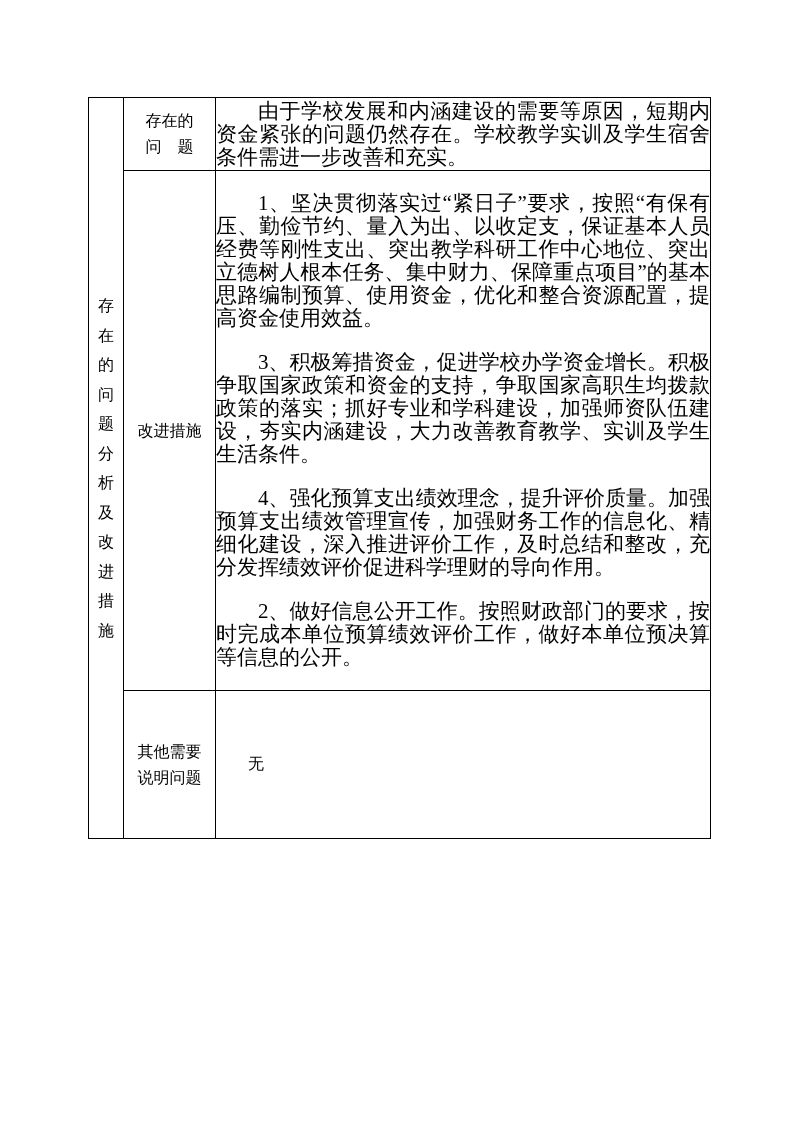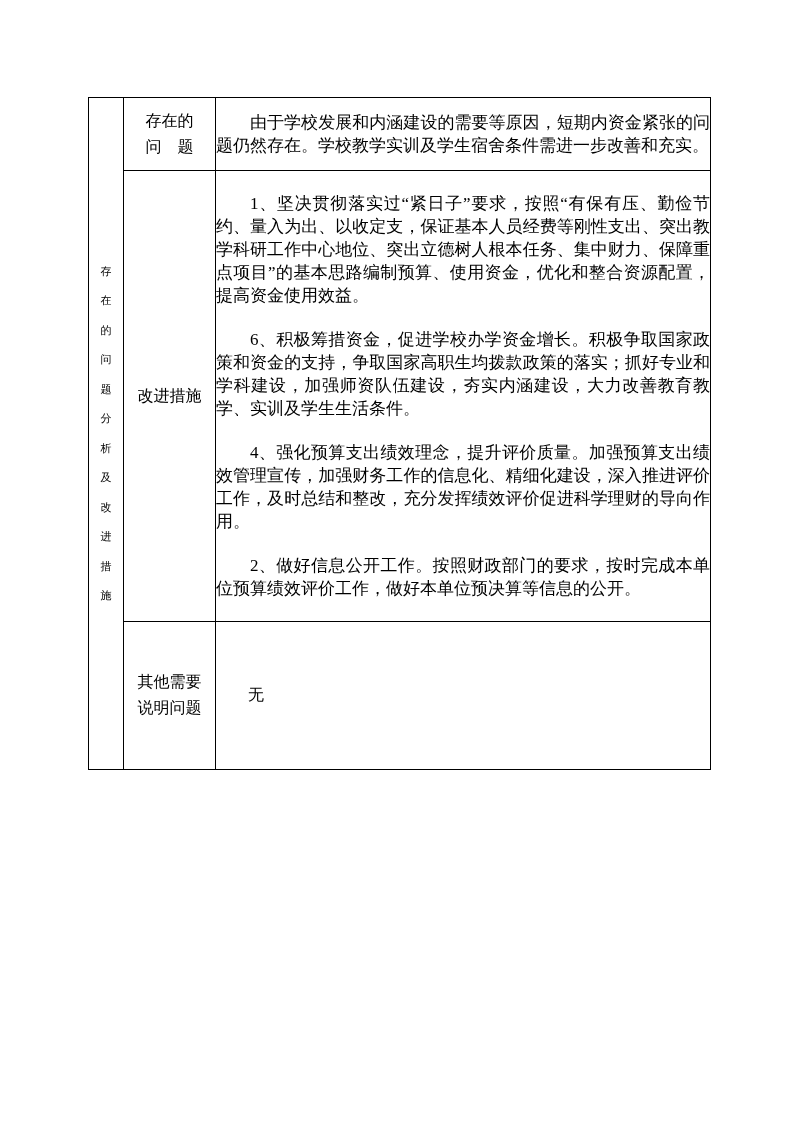--- a/index.html
+++ b/index.html
@@ -27,42 +27,42 @@
     border: 1.5px solid #000000;
     vertical-align: middle;
     padding: 0;
   }
   col.c-side  { width: 35px; }
   col.c-label { width: 92px; }
   col.c-body  { width: 495px; }
 
   tr.r1 { height: 73px; }
   tr.r2 { height: 428px; }
-  tr.r3 { height: 148px; font-family: Liberation Mono, monospace; }
+  tr.r3 { height: 148px; }
 
   .vertical-text {
     width: 1.1em;
     margin: 0 auto;
-    font-size: 11px;
+    font-size: 16px;
     line-height: 29.5px;
     text-align: center;
     word-break: break-all;
     letter-spacing: 0;
   }
   .label-cell {
     text-align: center;
     font-size: 16px;
     line-height: 26px;
   }
   .label-text {
     white-space: pre-line;
     text-align: center;
   }
   .content-cell {
-    font-size: 17px;
+    font-size: 21px;
     line-height: 23px;
     text-align: justify;
     padding: 8px 12px;
   }
   .content-cell p.para {
     margin: 21px 0;
     text-indent: 2em;
   }
   .content-cell.first-row p.para {
     margin: 0;
@@ -99,21 +99,21 @@
       <td class="content-cell first-row">
         <p class="para">由于学校发展和内涵建设的需要等原因，短期内资金紧张的问题仍然存在。学校教学实训及学生宿舍条件需进一步改善和充实。</p>
       </td>
     </tr>
     <tr class="r2">
       <td class="label-cell">
         <div class="label-text">改进措施</div>
       </td>
       <td class="content-cell">
         <p class="para">1、坚决贯彻落实过“紧日子”要求，按照“有保有压、勤俭节约、量入为出、以收定支，保证基本人员经费等刚性支出、突出教学科研工作中心地位、突出立德树人根本任务、集中财力、保障重点项目”的基本思路编制预算、使用资金，优化和整合资源配置，提高资金使用效益。</p>
-        <p class="para">6、积极筹措资金，促进学校办学资金增长。积极争取国家政策和资金的支持，争取国家高职生均拨款政策的落实；抓好专业和学科建设，加强师资队伍建设，夯实内涵建设，大力改善教育教学、实训及学生生活条件。</p>
+        <p class="para">3、积极筹措资金，促进学校办学资金增长。积极争取国家政策和资金的支持，争取国家高职生均拨款政策的落实；抓好专业和学科建设，加强师资队伍建设，夯实内涵建设，大力改善教育教学、实训及学生生活条件。</p>
         <p class="para">4、强化预算支出绩效理念，提升评价质量。加强预算支出绩效管理宣传，加强财务工作的信息化、精细化建设，深入推进评价工作，及时总结和整改，充分发挥绩效评价促进科学理财的导向作用。</p>
         <p class="para">2、做好信息公开工作。按照财政部门的要求，按时完成本单位预算绩效评价工作，做好本单位预决算等信息的公开。</p>
       </td>
     </tr>
     <tr class="r3">
       <td class="label-cell">
         <div class="label-text">其他需要
 说明问题</div>
       </td>
       <td class="other-cell">

